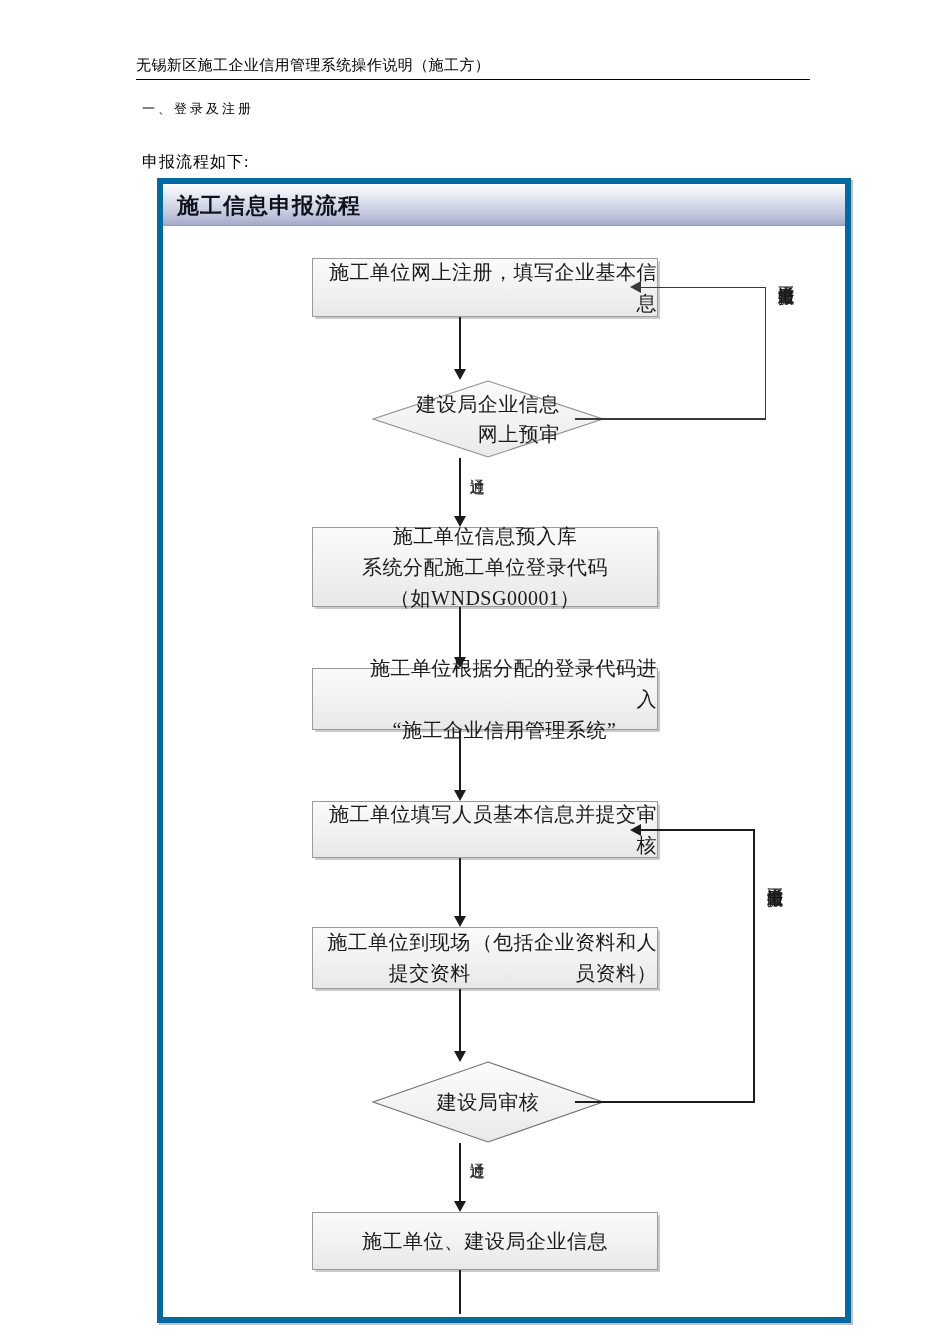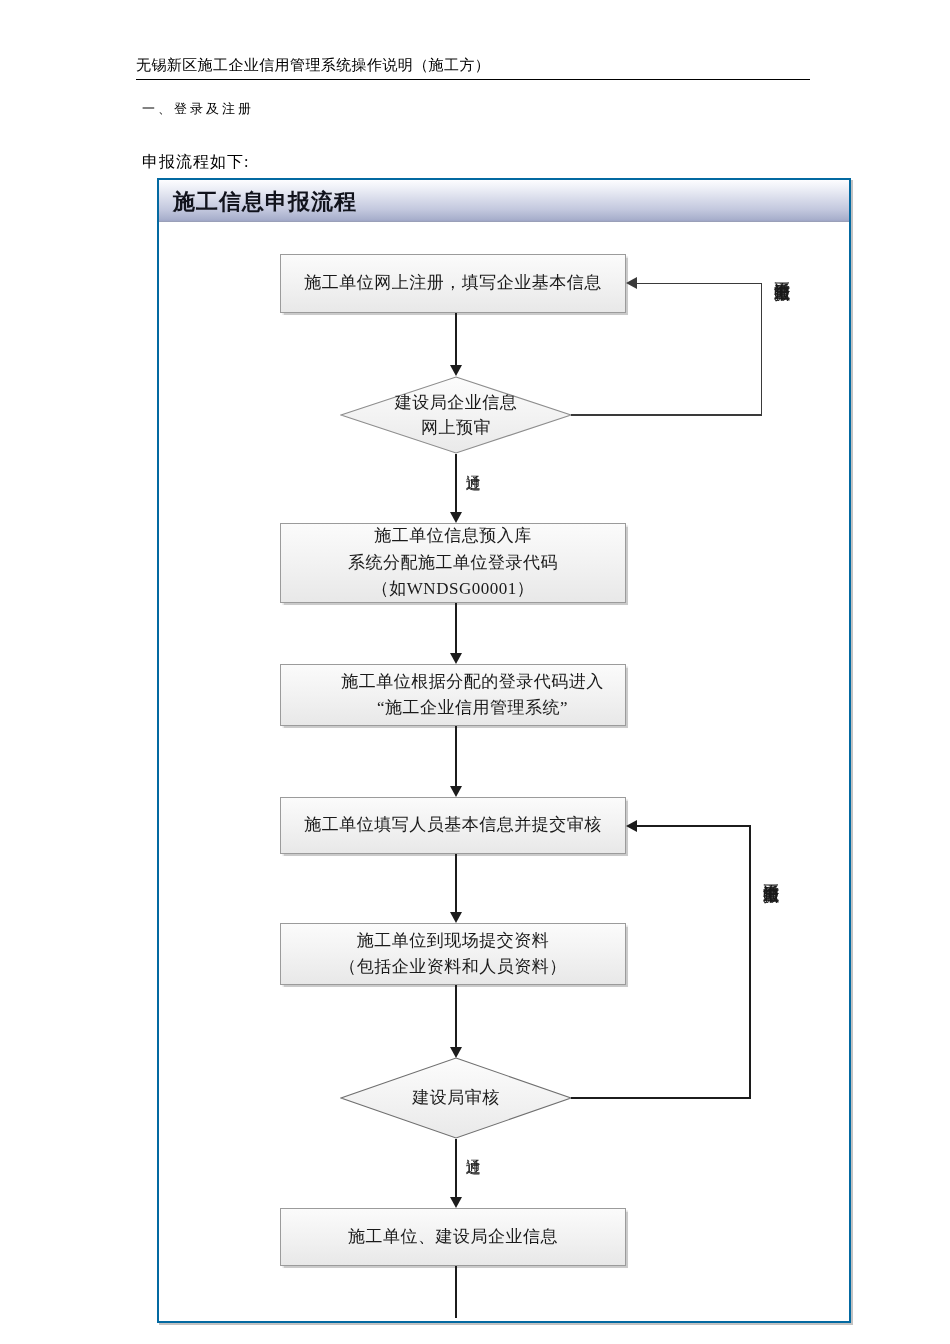--- a/index.html
+++ b/index.html
@@ -35,21 +35,21 @@
     letter-spacing:1px;
   }
 
   
   #flow-frame{
     position:absolute;
     left:157px; top:178px;
     width:694px; height:1145px;
     box-sizing:border-box;
     background:#ffffff;
-    border:2px solid #0369a1;
+    border:6px solid #0369a1;
     box-shadow:2px 2px 0 rgba(120,120,120,.45);
   }
   #flow-titlebar{
     position:absolute;
     left:0; top:0; right:0; height:42px;
     background:linear-gradient(to bottom,#fdfdff 0%,#eceef6 22%,#c3c8de 72%,#a8afcc 96%,#9ea6c6 100%);
     border-bottom:1px solid #9aa0b8;
     box-sizing:border-box;
   }
   #flow-title{
@@ -67,25 +67,26 @@
     overflow:hidden;
   }
 
   
   .node{
     position:absolute;
     box-sizing:border-box;
     display:flex;
     align-items:center;
     justify-content:center;
-    text-align:center;
-    font-size:17px;
+    text-align:right;
+    font-size:20px;
     line-height:1.55;
     color:#1a1a1a;
     letter-spacing:.5px;
+    margin-left:28px;
   }
   .proc{
     background:linear-gradient(to bottom,#fbfbfb 0%,#f2f2f2 50%,#e8e8e8 100%);
     border:1px solid #9b9b9b;
     box-shadow:1.5px 1.5px 1px rgba(150,150,150,.5);
   }
   .decision{
     background:transparent;
     border:none;
     box-shadow:none;
@@ -192,21 +193,21 @@
     <div class="vline" style="left:293px; top:501px; height:62px;"></div>
     <div class="arrow-down" style="left:287.5px; top:561px;"></div>
 
     <div class="node proc" style="left:118px; top:572px; width:346px; height:57px;">
       <span>施工单位填写人员基本信息并提交审核</span>
     </div>
 
     <div class="vline" style="left:293px; top:629px; height:60px;"></div>
     <div class="arrow-down" style="left:287.5px; top:687px;"></div>
 
-    <div class="node proc" style="left:118px; top:698px; width:346px; height:62px; flex-direction:column;">
+    <div class="node proc" style="left:118px; top:698px; width:346px; height:62px; ">
       <div>施工单位到现场提交资料</div>
       <div>（包括企业资料和人员资料）</div>
     </div>
 
     <div class="vline" style="left:293px; top:760px; height:64px;"></div>
     <div class="arrow-down" style="left:287.5px; top:822px;"></div>
 
     <div class="node decision" style="left:178px; top:832px; width:232px; height:82px;">
       <svg width="232" height="82" viewBox="0 0 232 82">
         <defs>

